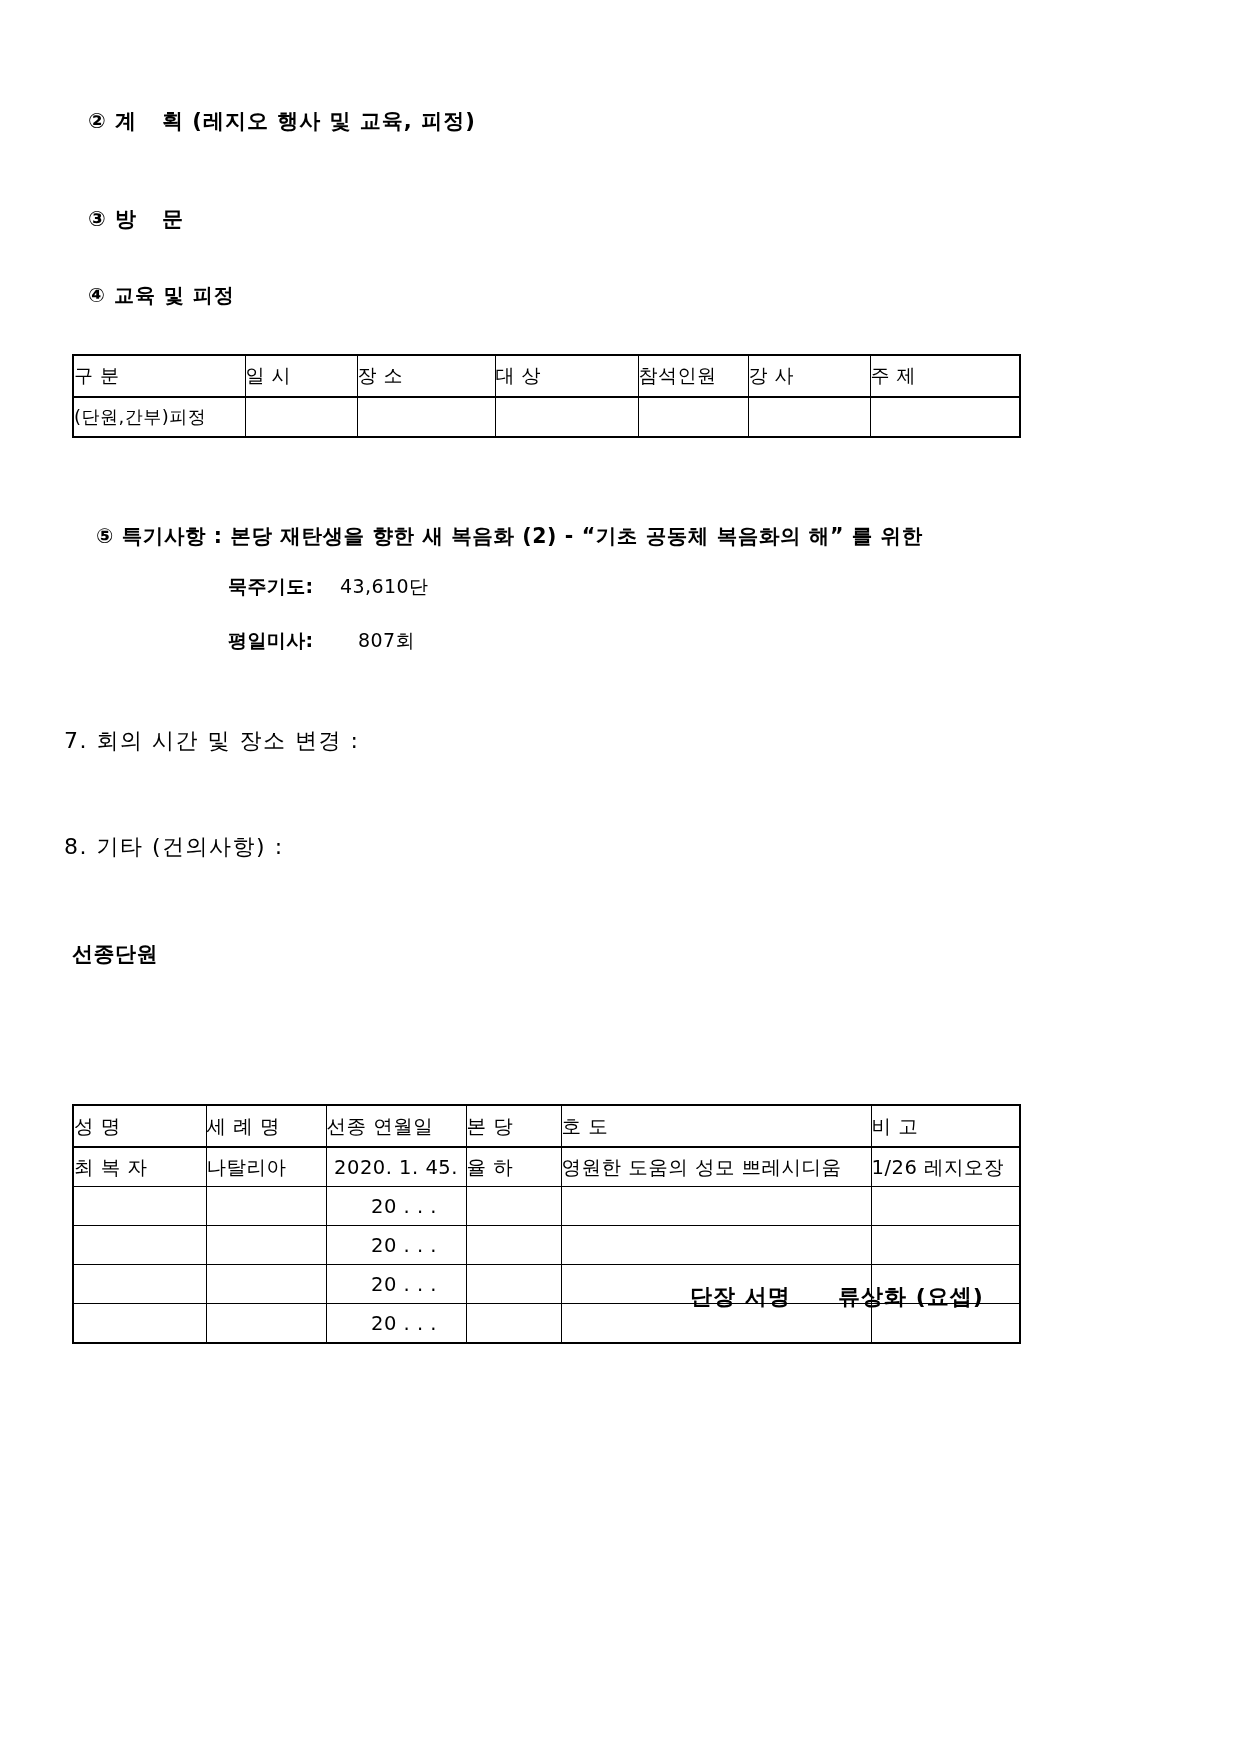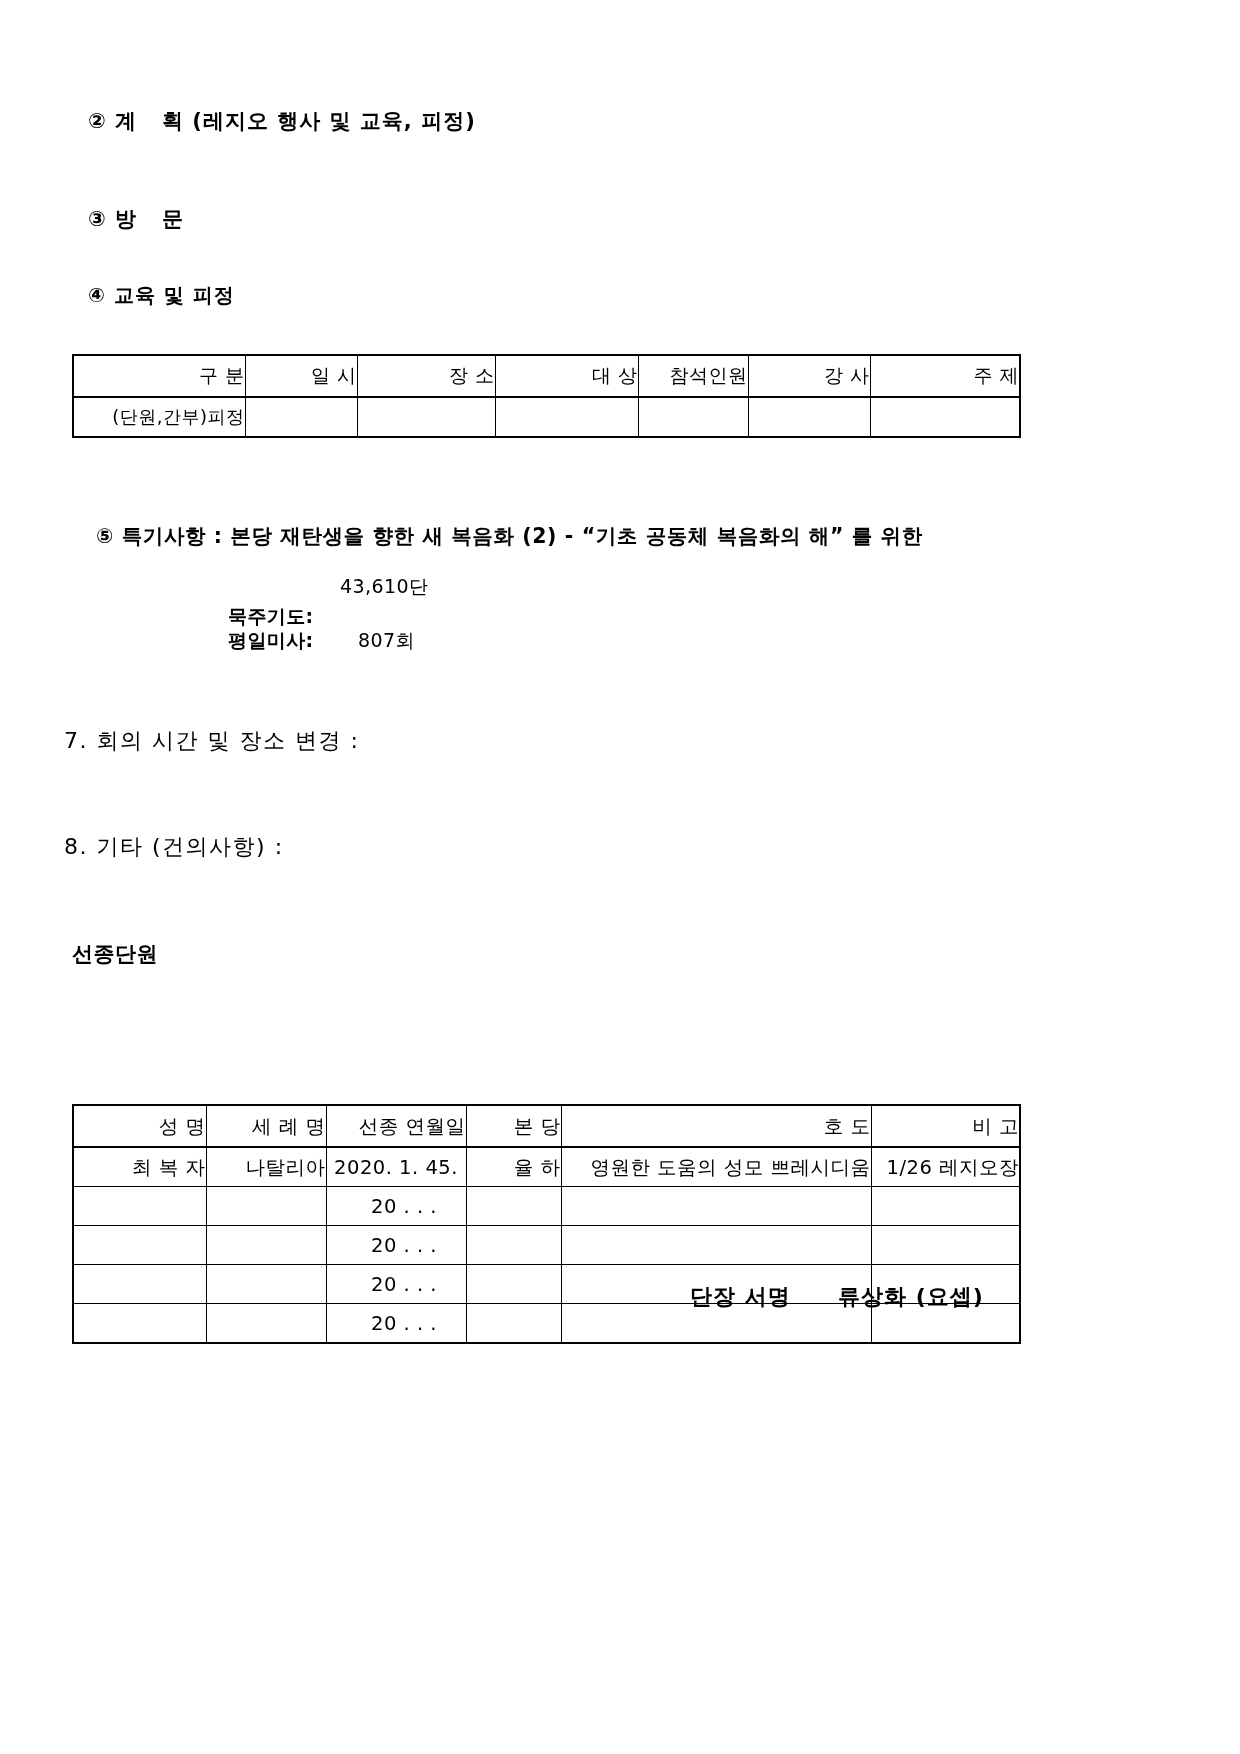--- a/index.html
+++ b/index.html
@@ -64,21 +64,21 @@
     position: absolute;
     border-collapse: collapse;
     table-layout: fixed;
     background: #fff;
   }
   table.doc-table td,
   table.doc-table th {
     border: 1px solid #000;
     font-weight: normal;
     font-size: 19px;
-    text-align: right;
+    text-align: left;
     vertical-align: middle;
     padding: 0;
     letter-spacing: 0.5px;
   }
 
   
   #edu-table {
     left: 72px;
     top: 354px;
     width: 947px;
@@ -159,21 +159,21 @@
         <td></td>
         <td></td>
         <td></td>
         <td></td>
       </tr>
     </tbody>
   </table>
 
   <div class="line note-line" style="left:96px; top:522px;">⑤ 특기사항 : 본당 재탄생을 향한 새 복음화 (2) - “기초 공동체 복음화의 해” 를 위한</div>
 
-  <div class="line sub-note" style="left:228px; top:604px;">묵주기도:</div>
+  <div class="line sub-note" style="left:228px; top:574px;">묵주기도:</div>
   <div class="line sub-note" style="left:340px; top:574px; font-weight:normal;">43,610단</div>
 
   <div class="line sub-note" style="left:228px; top:628px;">평일미사:</div>
   <div class="line sub-note" style="left:358px; top:628px; font-weight:normal;">807회</div>
 
   <div class="line sec-num" style="left:64px; top:726px;">7. 회의 시간 및 장소 변경 :</div>
 
   <div class="line sec-num" style="left:64px; top:832px;">8. 기타 (건의사항) :</div>
 
   <div class="line small-head" style="left:72px; top:940px;">선종단원</div>

